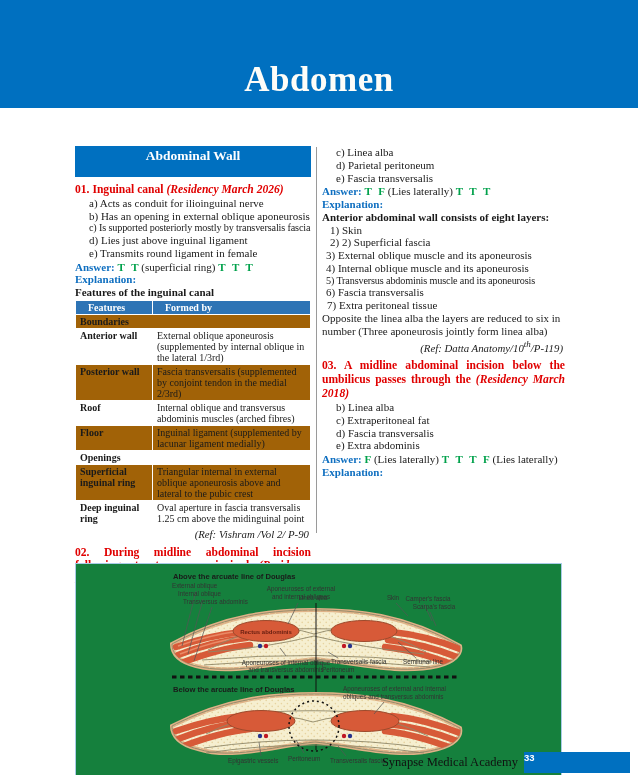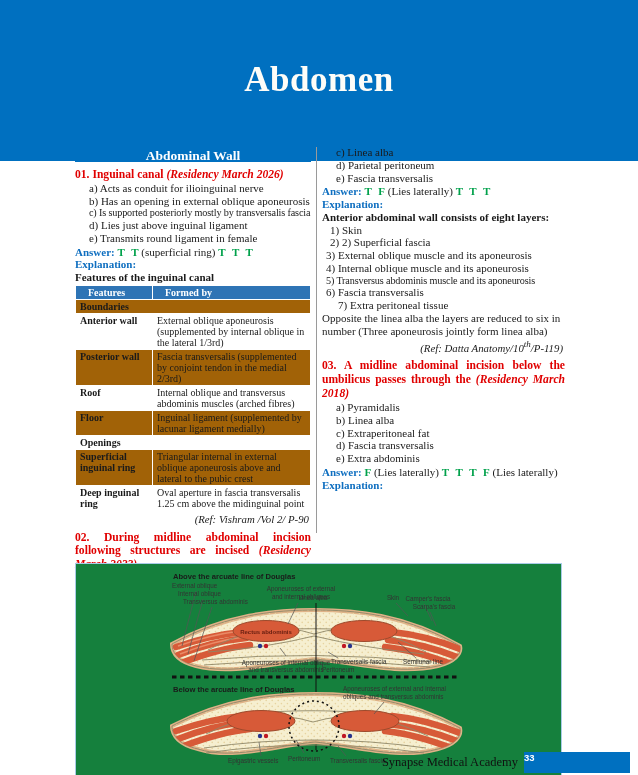--- a/index.html
+++ b/index.html
@@ -1,28 +1,28 @@
 <!DOCTYPE html>
 <html><head>
 <meta charset="utf-8">
 <style>
   html,body{margin:0;padding:0;background:#e9e9e9;}
   .page{position:relative;width:638px;height:775px;background:#ffffff;overflow:hidden;
         font-family:"Liberation Serif",serif;color:#1a1a1a;}
   
-  .banner{position:absolute;left:0;top:0;width:638px;height:161px;background:#0070c0;}
+  .banner{position:absolute;left:0;top:0;width:638px;height:108px;background:#0070c0;}
   .banner h1{margin:0;position:absolute;left:0;top:60px;width:100%;text-align:center;
              color:#fdfdf8;font-size:35px;font-weight:bold;letter-spacing:.5px;}
   
   .col{position:absolute;top:146px;font-size:11px;line-height:1.16;}
   .col-left{left:75px;width:236px;}
   .col-right{left:322px;width:243px;}
   .divider{position:absolute;left:316px;top:147px;width:1px;height:386px;background:#9a9a9a;}
   .section-bar{background:#0070c0;color:#fff;font-weight:bold;font-size:13.5px;
-               text-align:center;height:16px;line-height:19px;margin-bottom:6px;}
+               text-align:center;height:31px;line-height:19px;margin-bottom:6px;}
   .q-title{color:#e00000;font-weight:bold;font-size:11.6px;line-height:1.2;text-align:justify;margin-top:4px;}
   .q-title .res{font-style:italic;}
   .opt{margin-left:14px;}
   .tight{font-size:10.2px;letter-spacing:-.15px;}
   .ans{margin-top:1px;}
   .blue{color:#0f6fc0;font-weight:bold;}
   .tf{color:#00a14b;font-weight:bold;word-spacing:4px;}
   .caption{font-weight:bold;}
   
   table.feat{border-collapse:collapse;width:100%;font-size:10px;line-height:1.1;margin-top:1px;}
@@ -140,31 +140,30 @@
       <span class="tf">T T T</span>
     </div>
     <div class="blue">Explanation:</div>
     <div class="caption">Anterior abdominal wall consists of eight layers:</div>
     <div class="opt" style="margin-left:8px">1)  Skin</div>
     <div class="opt" style="margin-left:8px">2)  2) Superficial fascia</div>
     <div style="margin-left:4px">3) External oblique muscle and its aponeurosis</div>
     <div style="margin-left:4px">4) Internal oblique muscle and its aponeurosis</div>
     <div style="margin-left:4px" class="tight">5) Transversus abdominis muscle and its aponeurosis</div>
     <div style="margin-left:4px">6) Fascia transversalis</div>
-    <div style="margin-left:16px">7) Extra peritoneal tissue</div>
+    <div style="margin-left:5px">7) Extra peritoneal tissue</div>
     <div>Opposite the linea alba the layers are reduced to six in number (Three aponeurosis jointly form linea alba)</div>
     <div class="ref">
       <span>(Ref: Datta Anatomy/10</span><sup>th</sup><span>/P-119)</span>
     </div>
 
     <div class="q-title">
       <span>03. A midline abdominal incision below the umbilicus passes through the</span>
       <span class="res">(Residency March 2018)</span>
     </div>
-    <div class="opt">a) Pyramidalis</div>
     <div class="opt">b) Linea alba</div>
     <div class="opt">c) Extraperitoneal fat</div>
     <div class="opt">d) Fascia transversalis</div>
     <div class="opt">e) Extra abdominis</div>
     <div class="ans">
       <span class="blue">Answer:</span>
       <span class="tf">F</span>
       <span>(Lies laterally)</span>
       <span class="tf">T T T F</span>
       <span>(Lies laterally)</span>

